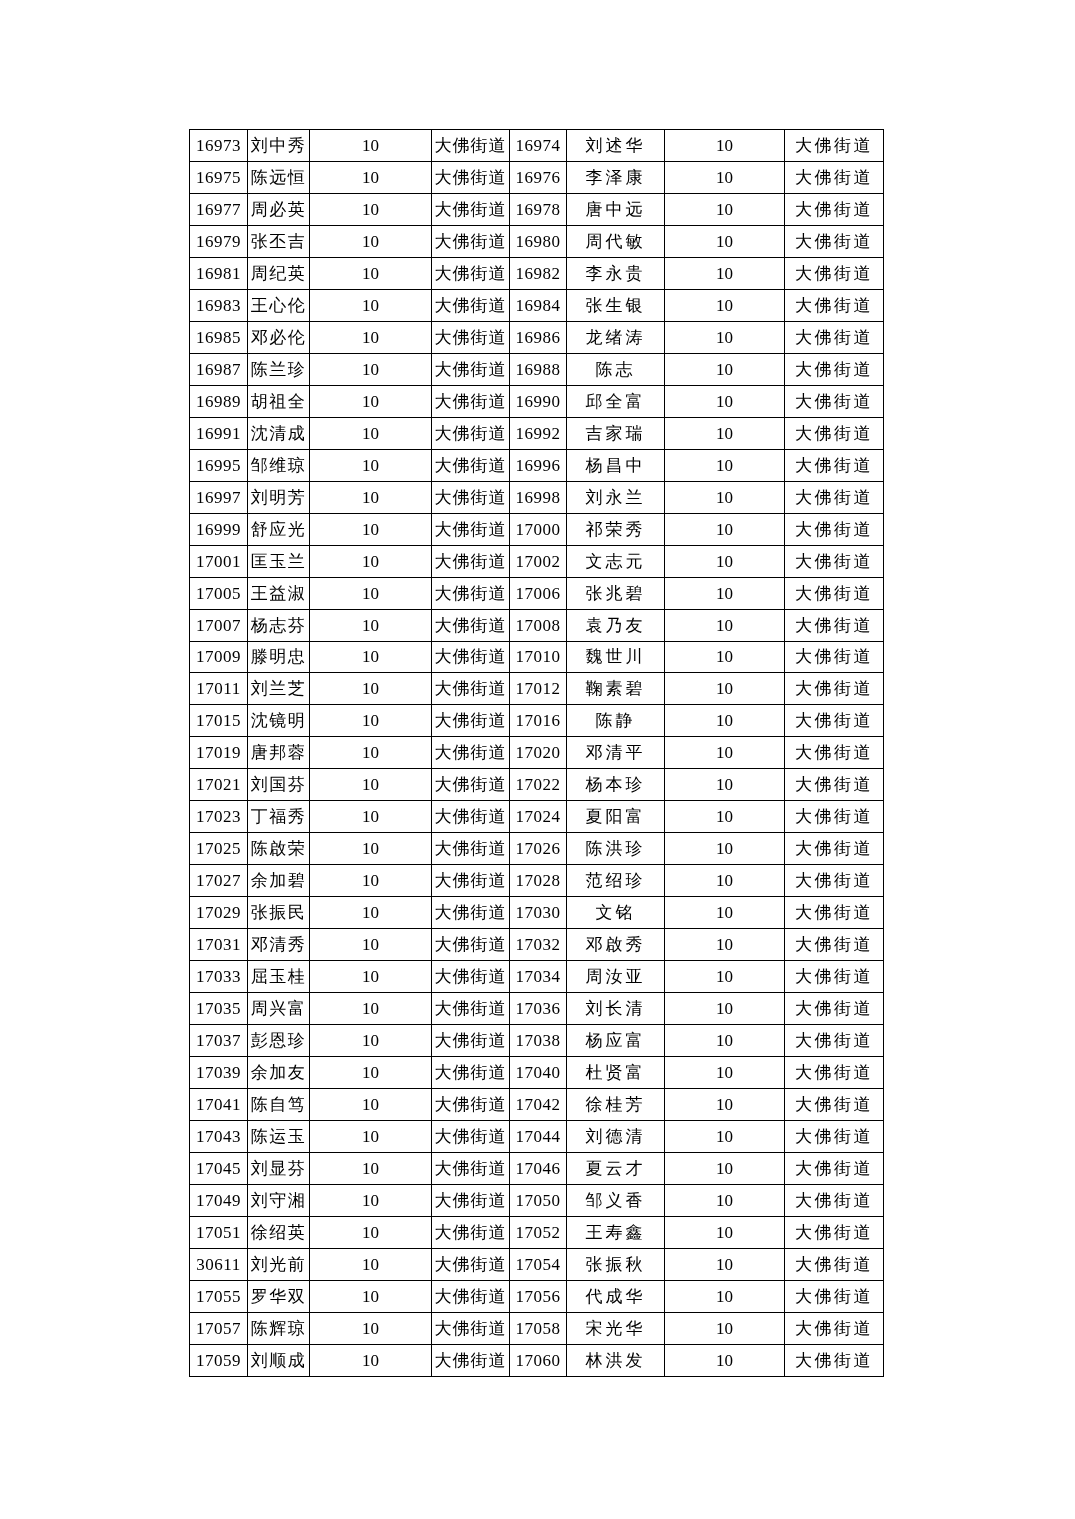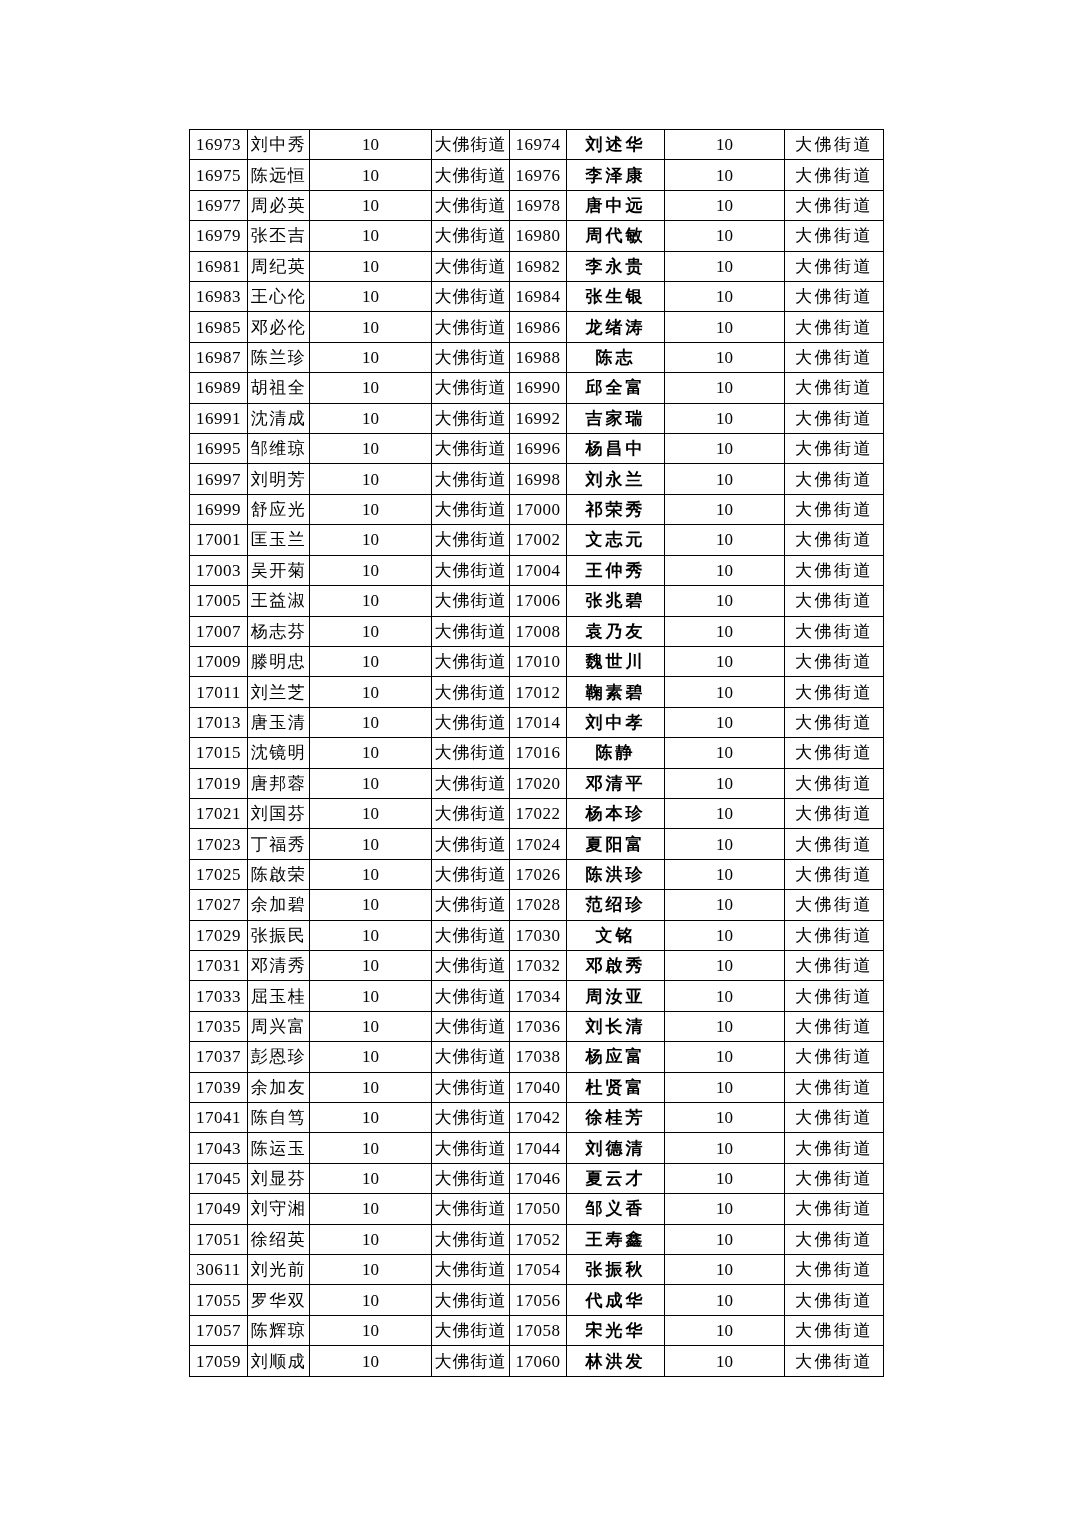--- a/index.html
+++ b/index.html
@@ -31,21 +31,21 @@
     vertical-align: middle;
     font-size: 17px;
     line-height: 1;
     padding: 0;
     overflow: hidden;
     white-space: nowrap;
   }
   td.c-id    { letter-spacing: 0.5px; }
   td.c-name-l   { letter-spacing: 1.5px; font-family: Liberation Serif, serif; }
   td.c-street-l { letter-spacing: 1px; }
-  td.c-name-r   { letter-spacing: 3px; font-weight: bold; }
+  td.c-name-r   { letter-spacing: 3px; }
   td.c-street-r { letter-spacing: 2.5px; }
   td.c-val   { letter-spacing: 0; }
 </style>
 </head>
 <body>
 
 <div class="page">
   <table class="roster">
     <colgroup>
       <col style="width:58px">
@@ -192,30 +192,20 @@
           <td class="c-id">17001</td>
           <td class="c-name-l">匡玉兰</td>
           <td class="c-val">10</td>
           <td class="c-street-l">大佛街道</td>
           <td class="c-id">17002</td>
           <td class="c-name-r">文志元</td>
           <td class="c-val">10</td>
           <td class="c-street-r">大佛街道</td>
         </tr>
         <tr>
-          <td class="c-id">17003</td>
-          <td class="c-name-l">吴开菊</td>
-          <td class="c-val">10</td>
-          <td class="c-street-l">大佛街道</td>
-          <td class="c-id">17004</td>
-          <td class="c-name-r">王仲秀</td>
-          <td class="c-val">10</td>
-          <td class="c-street-r">大佛街道</td>
-        </tr>
-        <tr>
           <td class="c-id">17005</td>
           <td class="c-name-l">王益淑</td>
           <td class="c-val">10</td>
           <td class="c-street-l">大佛街道</td>
           <td class="c-id">17006</td>
           <td class="c-name-r">张兆碧</td>
           <td class="c-val">10</td>
           <td class="c-street-r">大佛街道</td>
         </tr>
         <tr>
@@ -238,30 +228,20 @@
           <td class="c-val">10</td>
           <td class="c-street-r">大佛街道</td>
         </tr>
         <tr>
           <td class="c-id">17011</td>
           <td class="c-name-l">刘兰芝</td>
           <td class="c-val">10</td>
           <td class="c-street-l">大佛街道</td>
           <td class="c-id">17012</td>
           <td class="c-name-r">鞠素碧</td>
-          <td class="c-val">10</td>
-          <td class="c-street-r">大佛街道</td>
-        </tr>
-        <tr>
-          <td class="c-id">17013</td>
-          <td class="c-name-l">唐玉清</td>
-          <td class="c-val">10</td>
-          <td class="c-street-l">大佛街道</td>
-          <td class="c-id">17014</td>
-          <td class="c-name-r">刘中孝</td>
           <td class="c-val">10</td>
           <td class="c-street-r">大佛街道</td>
         </tr>
         <tr>
           <td class="c-id">17015</td>
           <td class="c-name-l">沈镜明</td>
           <td class="c-val">10</td>
           <td class="c-street-l">大佛街道</td>
           <td class="c-id">17016</td>
           <td class="c-name-r">陈静</td>

